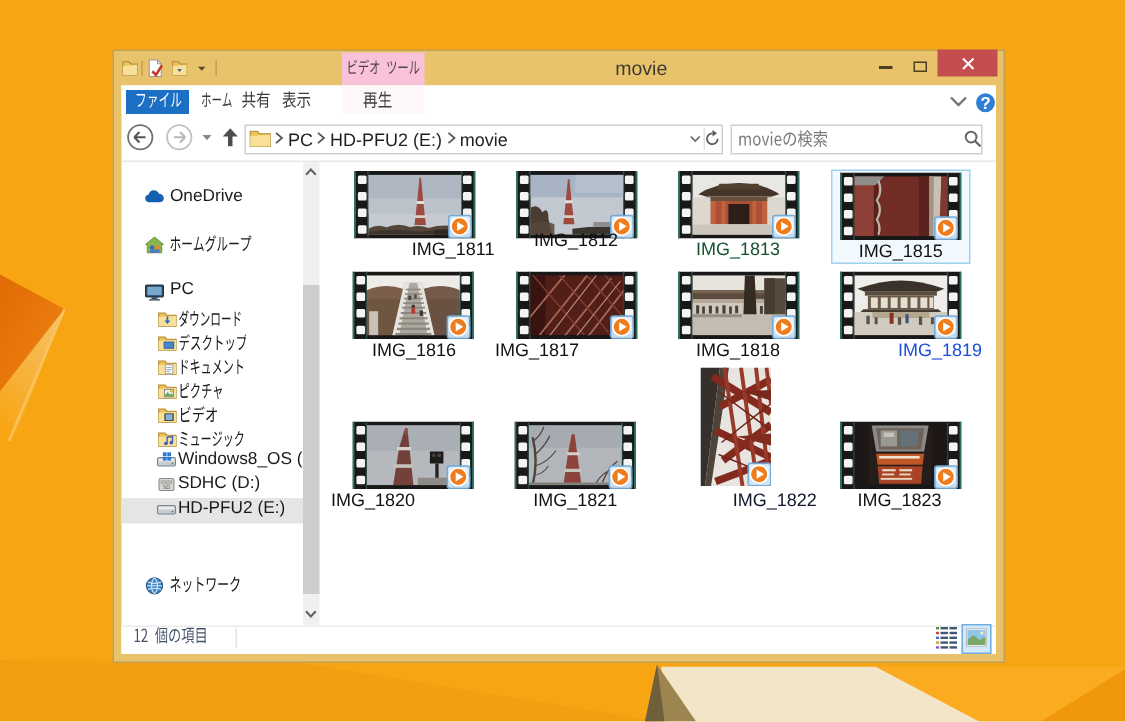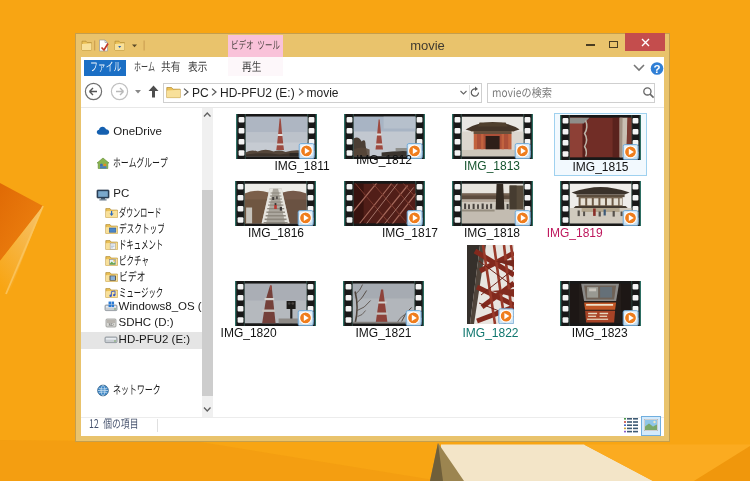--- a/index.html
+++ b/index.html
@@ -699,26 +699,26 @@
       <circle cx="7.3" cy="7.3" r="5.9" fill="#ef7d1d"></circle>
       <circle cx="7.3" cy="7.3" r="5.9" fill="none" stroke="#fff" stroke-width="1.1"></circle>
       <path d="M5.6 4.2 L10.6 7.3 L5.6 10.4 Z" fill="#fff"></path>
     </g>
   </svg>
 <div style="position:absolute;left:221.7px;top:159.0px;width:108px;text-align:right;font:12px 'Liberation Sans',sans-serif;color:#121212">IMG_1811</div>
 <div style="position:absolute;left:330.0px;top:153px;width:108px;text-align:center;font:12px 'Liberation Sans',sans-serif;color:#121212">IMG_1812</div>
 <div style="position:absolute;left:438.0px;top:159.0px;width:108px;text-align:center;font:12px 'Liberation Sans',sans-serif;color:#14532d">IMG_1813</div>
 <div style="position:absolute;left:546.5px;top:159.5px;width:108px;text-align:center;font:12px 'Liberation Sans',sans-serif;color:#121212">IMG_1815</div>
 <div style="position:absolute;left:222.0px;top:225.6px;width:108px;text-align:center;font:12px 'Liberation Sans',sans-serif;color:#121212">IMG_1816</div>
-<div style="position:absolute;left:330.0px;top:225.6px;width:108px;text-align:right;font:12px 'Liberation Sans',sans-serif;color:#121212">IMG_1817</div>
+<div style="position:absolute;left:330.0px;top:225.6px;width:108px;text-align:left;font:12px 'Liberation Sans',sans-serif;color:#121212">IMG_1817</div>
 <div style="position:absolute;left:438.0px;top:225.6px;width:108px;text-align:center;font:12px 'Liberation Sans',sans-serif;color:#121212">IMG_1818</div>
-<div style="position:absolute;left:546.7px;top:225.6px;width:108px;text-align:left;font:12px 'Liberation Sans',sans-serif;color:#be185d">IMG_1819</div>
+<div style="position:absolute;left:546.7px;top:225.6px;width:108px;text-align:right;font:12px 'Liberation Sans',sans-serif;color:#1d4ed8">IMG_1819</div>
 <div style="position:absolute;left:220.60000000000002px;top:326.4px;width:108px;font:12px 'Liberation Sans',sans-serif;color:#121212">IMG_1820</div>
 <div style="position:absolute;left:329.5px;top:326.4px;width:108px;text-align:center;font:12px 'Liberation Sans',sans-serif;color:#121212">IMG_1821</div>
-<div style="position:absolute;left:436.5px;top:325.8px;width:108px;text-align:center;font:12px 'Liberation Sans',sans-serif;color:#0f766e">IMG_1822</div>
+<div style="position:absolute;left:436.5px;top:325.8px;width:108px;text-align:right;font:12px 'Liberation Sans',sans-serif;color:#0f172a">IMG_1822</div>
 <div style="position:absolute;left:545.7px;top:326.0px;width:108px;text-align:center;font:12px 'Liberation Sans',sans-serif;color:#121212">IMG_1823</div>
 <svg class="abs" style="left:467px;top:245.3px" width="47" height="79" viewBox="0 0 47 79">
     <rect width="47" height="79" fill="#e8e5e0"></rect>
     <path d="M0 0 H13 L3 79 H0 Z" fill="#35302b"></path>
     <path d="M13 0 H19 L7 79 H3 Z" fill="#4f443a"></path>
     <g stroke="#83291d" stroke-width="5" fill="none">
       <path d="M8 6 L47 30"></path>
       <path d="M13 26 L47 8"></path>
       <path d="M10 42 L47 60"></path>
       <path d="M15 62 L47 38"></path>

